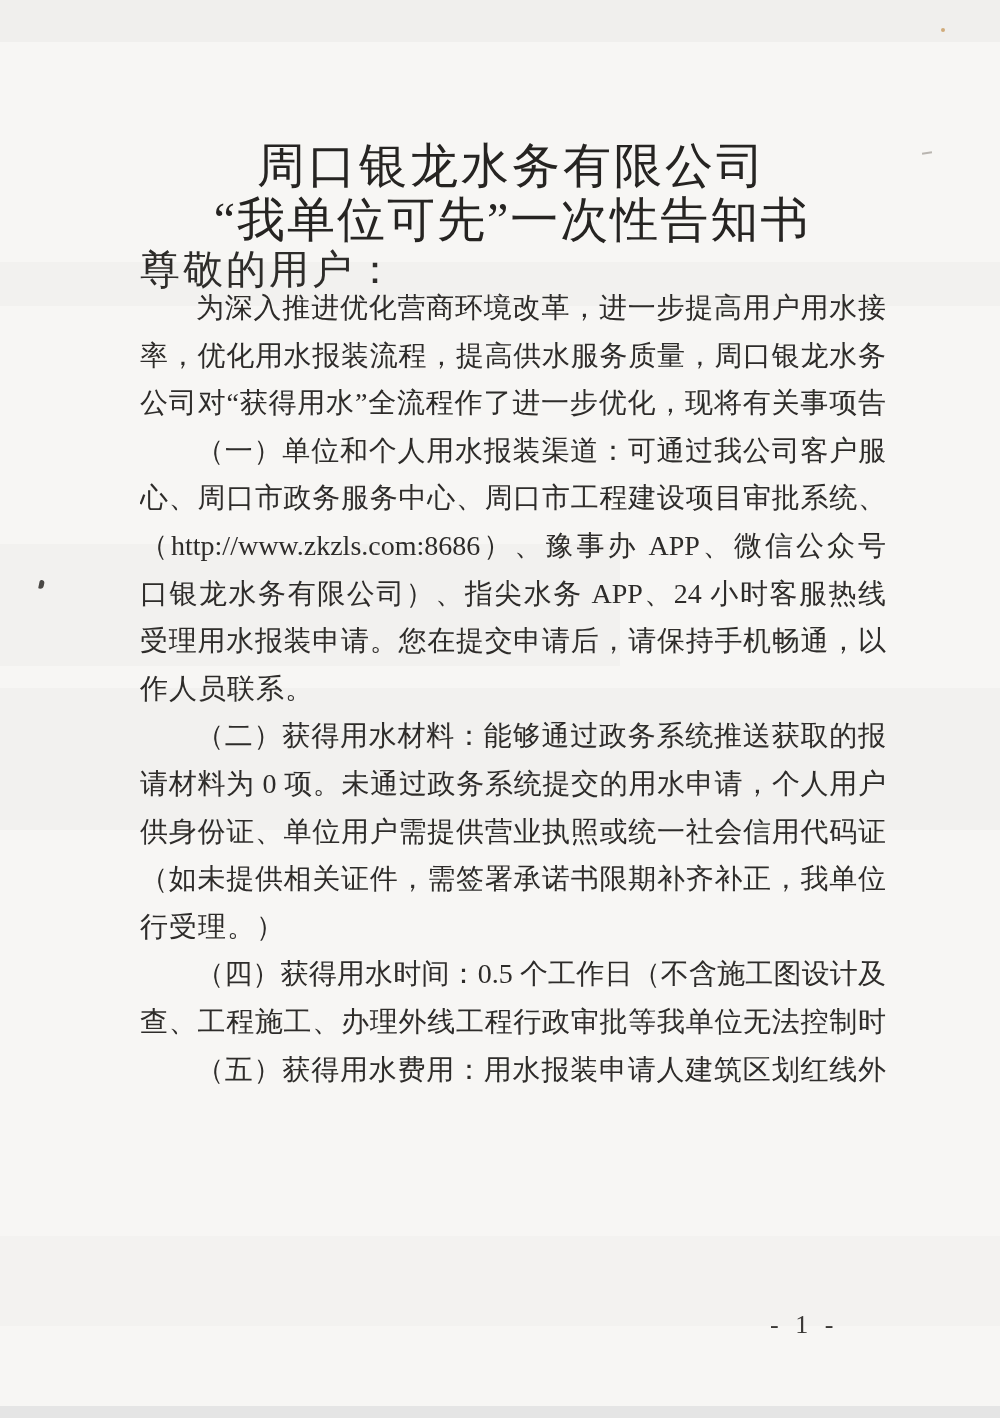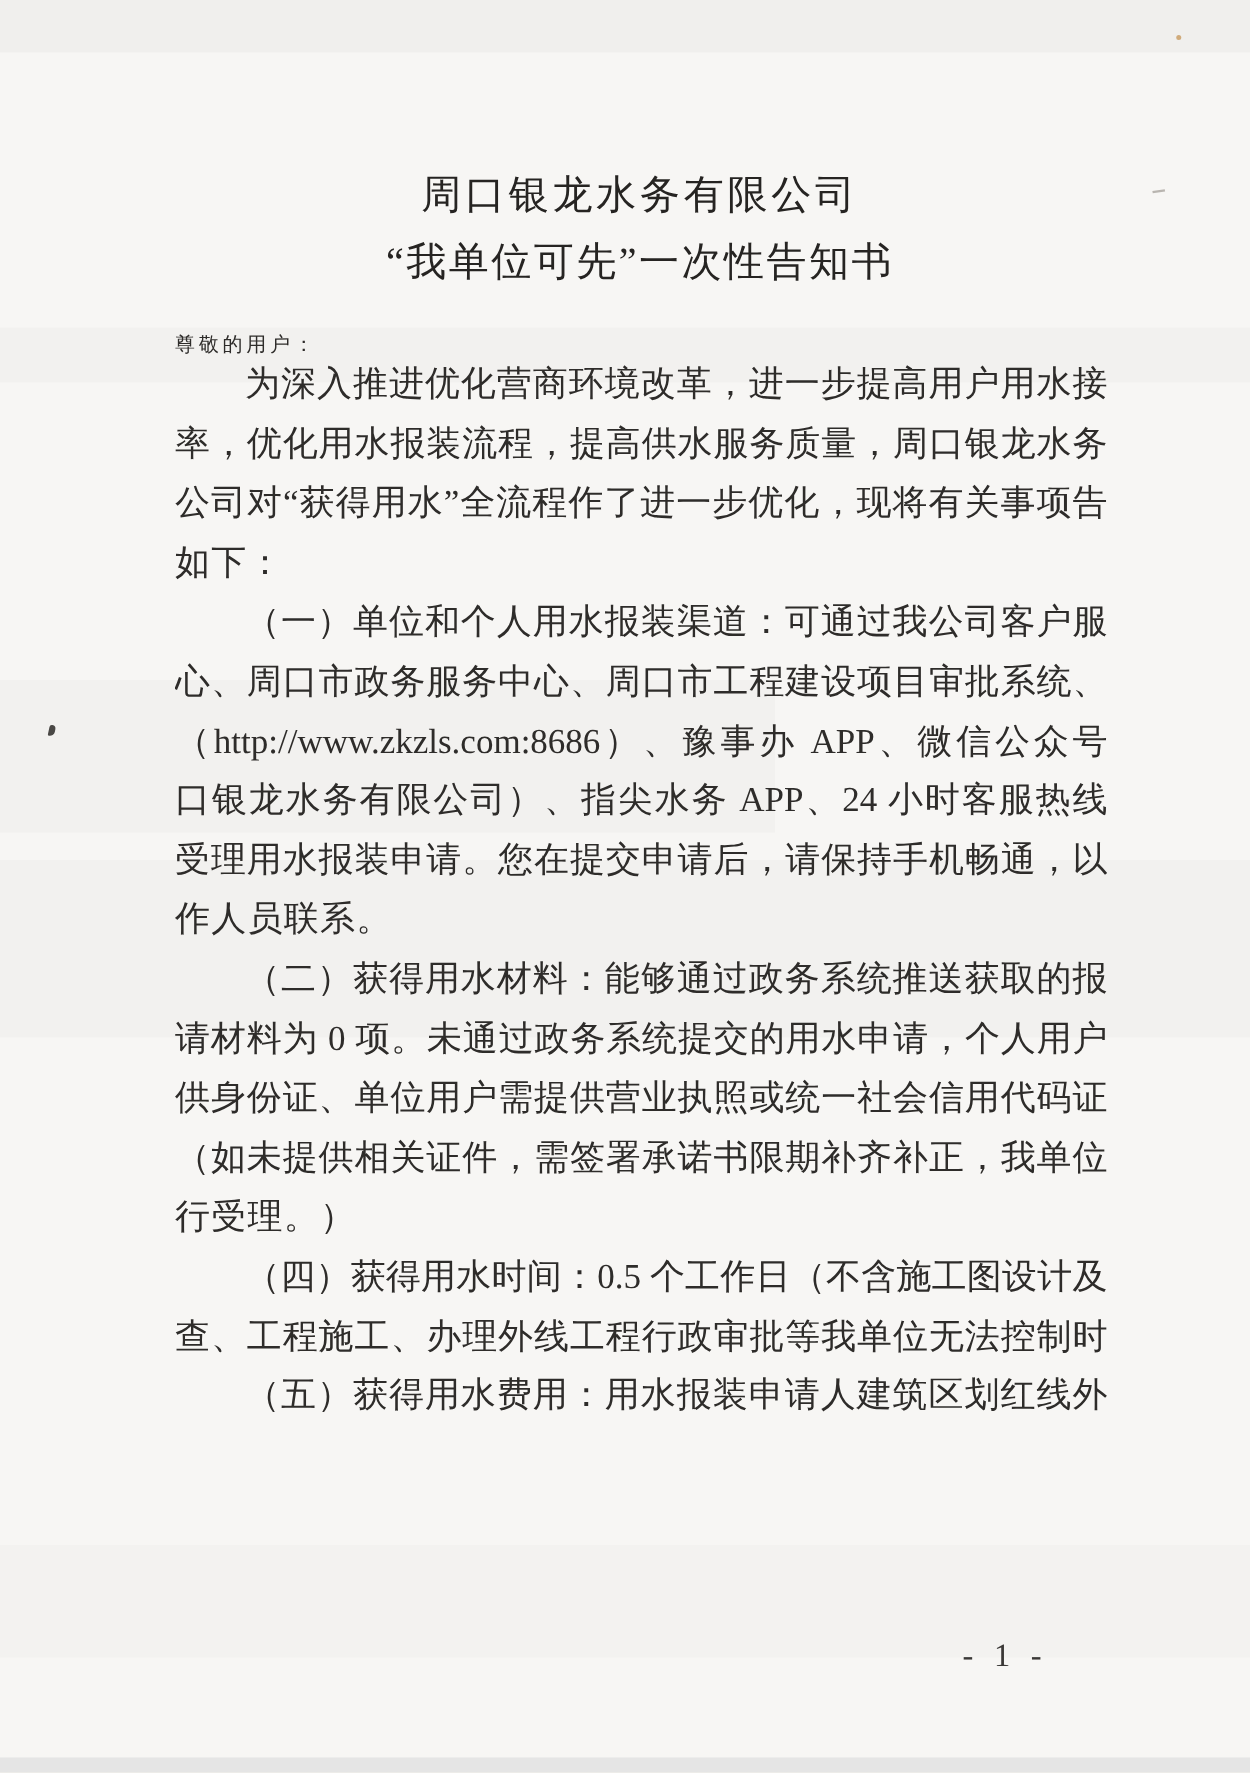--- a/index.html
+++ b/index.html
@@ -54,37 +54,36 @@
     width: 10px; height: 2px;
     background: #b9b5b0;
     transform: rotate(-8deg);
   }
 
   .doc-title {
     position: absolute;
     left: 140px;
     width: 744px;
     text-align: center;
-    font-size: 32px;
+    font-size: 48px;
     letter-spacing: 3px;
     font-weight: 500;
     color: #262422;
     white-space: nowrap;
   }
   .title-1 { top: 134px; }
   .title-2 { top: 188px; letter-spacing: 2px; }
 
   .salutation {
     position: absolute;
     left: 140px;
     top: 242px;
-    font-size: 16px;
+    font-size: 40px;
     letter-spacing: 3px;
     white-space: nowrap;
-    margin-top: 24px;
   }
 
   .doc-body {
     position: absolute;
     left: 140px;
     top: 284px;
     width: 746px;
   }
   .body-line {
     height: 47.6px;
@@ -134,21 +133,20 @@
 
   <div class="doc-title title-1">周口银龙水务有限公司</div>
   <div class="doc-title title-2">“我单位可先”一次性告知书</div>
 
   <div class="salutation">尊敬的用户：</div>
 
   <div class="doc-body">
       <div class="body-line indent fill">为深入推进优化营商环境改革，进一步提高用户用水接入效</div>
       <div class="body-line fill">率，优化用水报装流程，提高供水服务质量，周口银龙水务有限</div>
       <div class="body-line fill">公司对“获得用水”全流程作了进一步优化，现将有关事项告知</div>
-      <div class="body-line">如下：</div>
       <div class="body-line indent fill">（一）单位和个人用水报装渠道：可通过我公司客户服务中</div>
       <div class="body-line fill">心、周口市政务服务中心、周口市工程建设项目审批系统、河南</div>
       <div class="body-line fill">（http://www.zkzls.com:8686）、豫事办 APP、微信公众号（周</div>
       <div class="body-line fill">口银龙水务有限公司）、指尖水务 APP、24 小时客服热线 8380888</div>
       <div class="body-line fill">受理用水报装申请。您在提交申请后，请保持手机畅通，以便工</div>
       <div class="body-line">作人员联系。</div>
       <div class="body-line indent fill">（二）获得用水材料：能够通过政务系统推送获取的报装申</div>
       <div class="body-line fill">请材料为 0 项。未通过政务系统提交的用水申请，个人用户需提</div>
       <div class="body-line fill">供身份证、单位用户需提供营业执照或统一社会信用代码证书。</div>
       <div class="body-line fill">（如未提供相关证件，需签署承诺书限期补齐补正，我单位可先</div>

